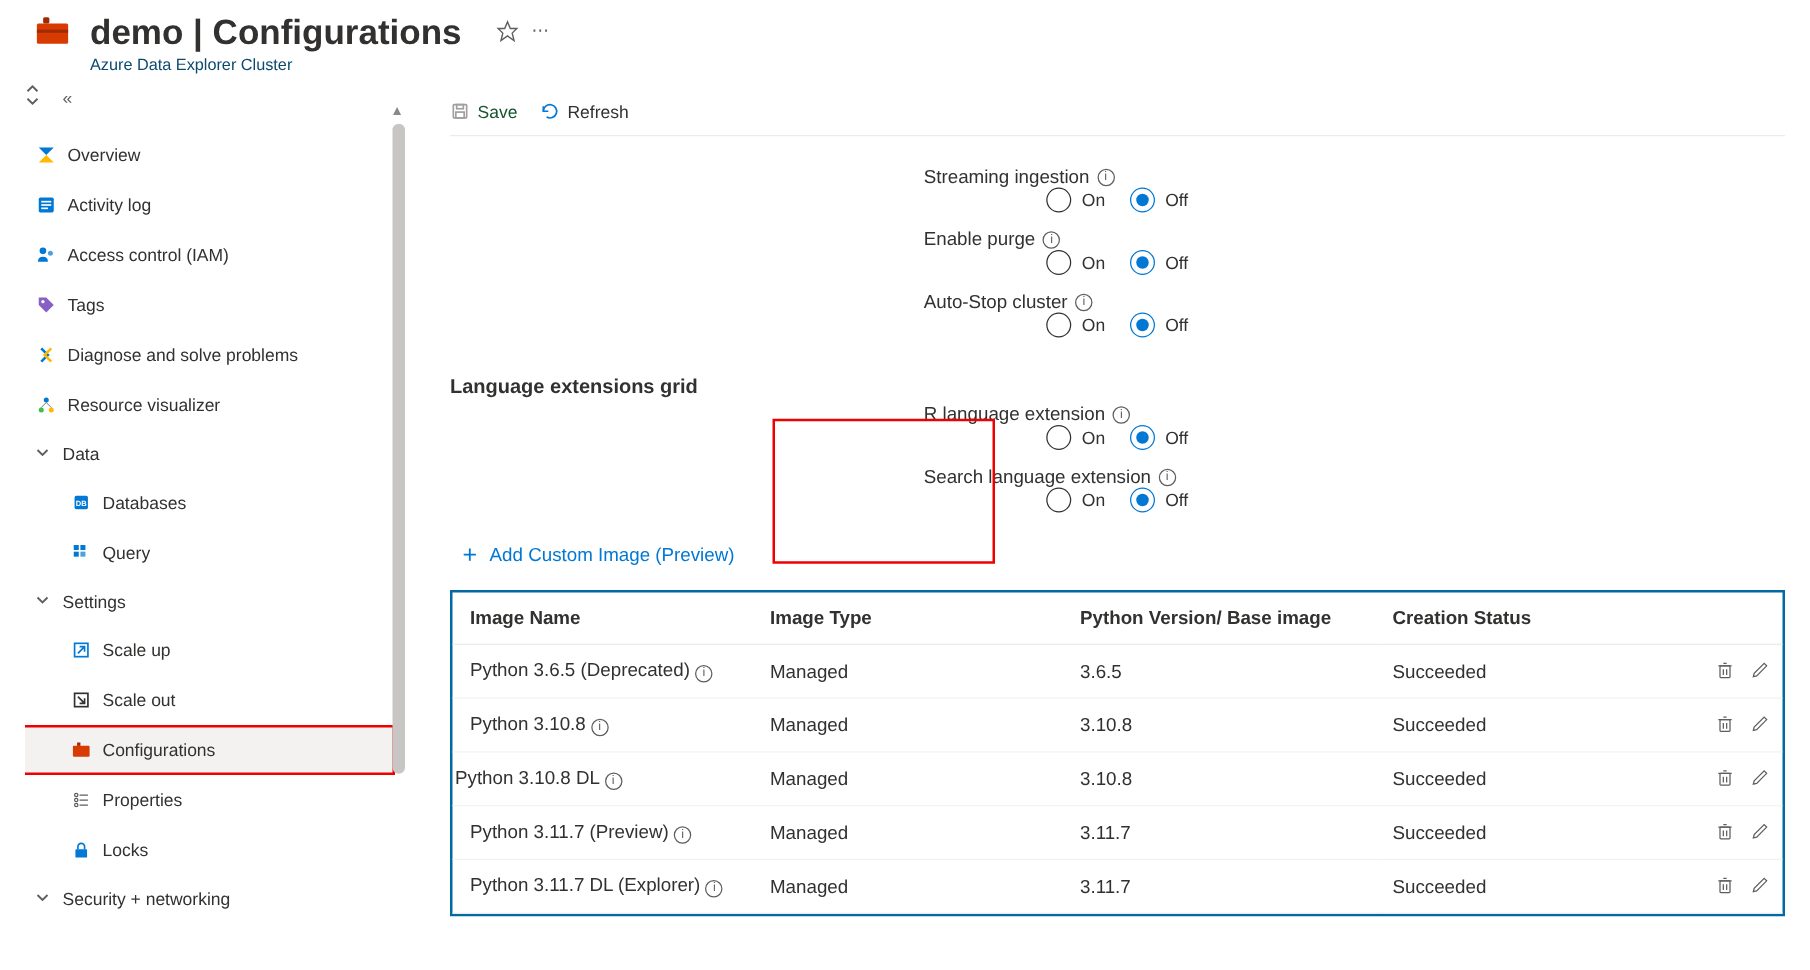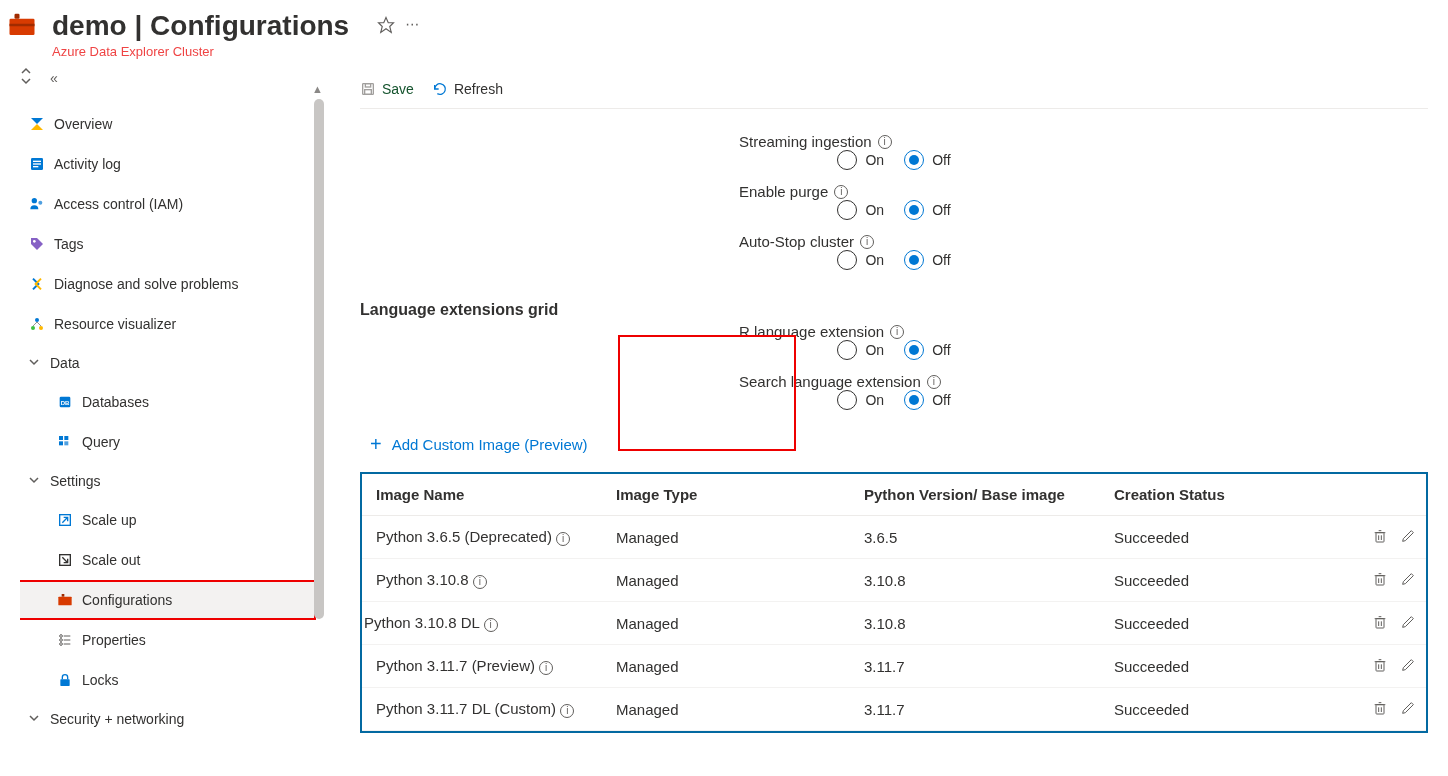--- a/index.html
+++ b/index.html
@@ -1,21 +1,21 @@
 <!DOCTYPE html>
 <html><head>
 <meta charset="utf-8">
 <style>
   * { box-sizing: border-box; margin: 0; padding: 0; }
   body { font-family: "Segoe UI", Arial, sans-serif; font-size: 14px; color: #323130; background: #fff; width: 1448px; height: 776px; overflow: hidden; }
-  .header { display: flex; align-items: flex-start; padding: 10px 20px 0 4px; gap: 12px; }
+  .header { display: flex; align-items: flex-start; padding: 10px 20px 0 24px; gap: 12px; }
   .header-icon { width: 36px; height: 30px; color: #d83b01; flex-shrink: 0; }
   .header-title { font-size: 28px; font-weight: 600; }
   .header-title .demo { font-weight: 700; }
-  .header-sub { font-size: 13px; color: #ef4444; margin-top: 2px; }
+  .header-sub { font-size: 13px; color: #0c4a6e; margin-top: 2px; }
   .header-actions { display: flex; gap: 10px; margin-left: 16px; padding-top: 6px; }
   .header-star, .header-more { color: #605e5c; cursor: pointer; }
   .layout { display: flex; height: calc(100% - 60px); }
   .sidebar { width: 316px; padding: 8px 0 0 20px; position: relative; }
   .search-row { display: flex; align-items: center; gap: 6px; }
   .search { display: flex; align-items: center; border: 1px solid #8a8886; border-radius: 2px; height: 32px; width: 236px; padding: 0 8px; }
   .search input { border: none; outline: none; flex: 1; font-size: 14px; color: #605e5c; }
   .expand-collapse { color: #605e5c; cursor: pointer; font-size: 13px; }
   .collapse-arrow { font-size: 14px; cursor: pointer; color: #605e5c; margin-left: 12px; }
   .nav { margin-top: 16px; max-height: 650px; overflow: hidden; }
@@ -443,21 +443,21 @@
                         <line x1="10" y1="11" x2="10" y2="18"></line>
                         <line x1="14" y1="11" x2="14" y2="18"></line>
                       </svg></span>
       <span class="icon-btn"><svg width="16" height="16" viewBox="0 0 24 24" fill="none" stroke="#605e5c" stroke-width="1.5">
                         <path d="M4 20 L8 19 L20 7 L17 4 L5 16 Z"></path>
                       </svg></span>
     </div>
                 </td>
               </tr>
               <tr>
-    <td style="padding-left:14px"><span>Python 3.11.7 DL (Custom)</span> <span class="info-icon">i</span></td>
+    <td style="padding-left:14px"><span>Python 3.11.7 DL (Explorer)</span> <span class="info-icon">i</span></td>
     <td>Managed</td>
     <td>3.11.7</td>
     <td>Succeeded</td>
     <td>
                   <div class="row-actions">
       <span class="icon-btn"><svg width="16" height="16" viewBox="0 0 24 24" fill="none" stroke="#605e5c" stroke-width="1.5">
                         <rect x="6" y="7" width="12" height="14" rx="1"></rect>
                         <line x1="4" y1="7" x2="20" y2="7"></line>
                         <line x1="10" y1="4" x2="14" y2="4"></line>
                         <line x1="10" y1="11" x2="10" y2="18"></line>

